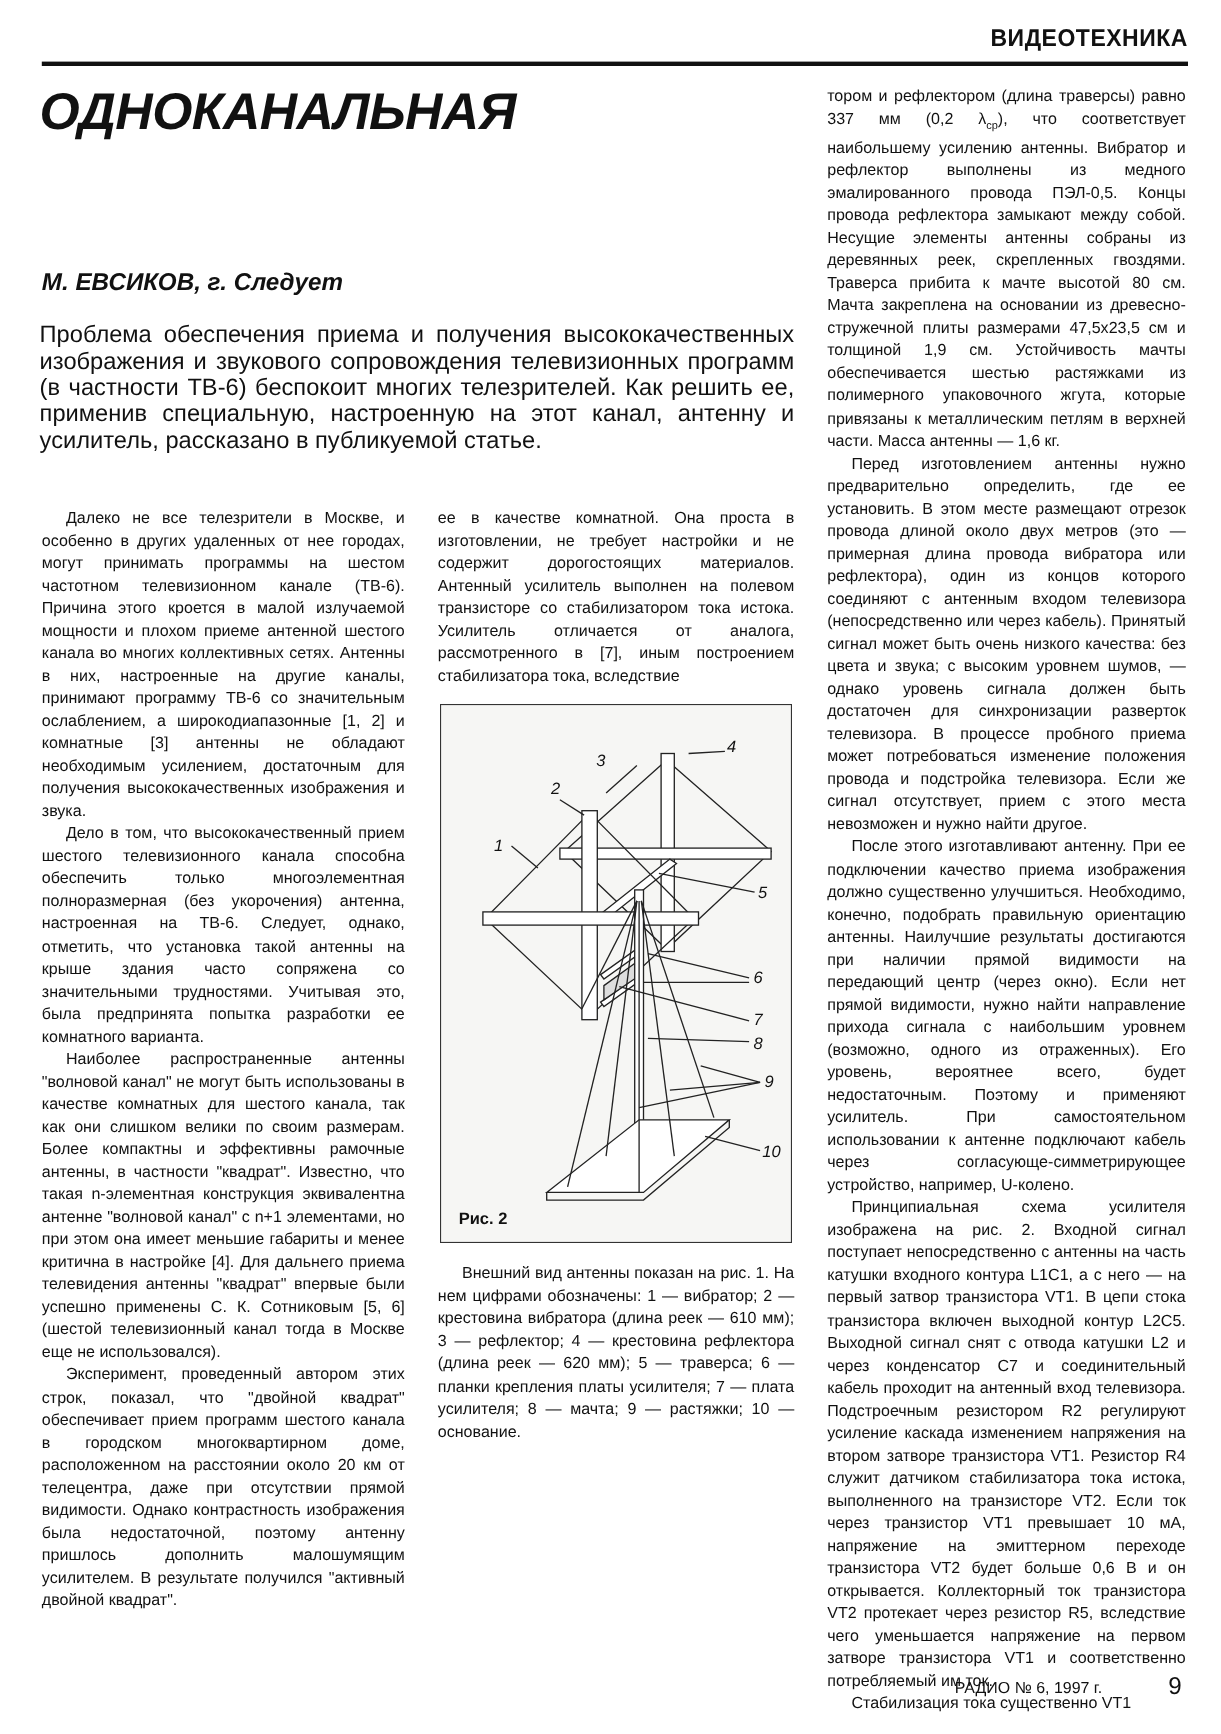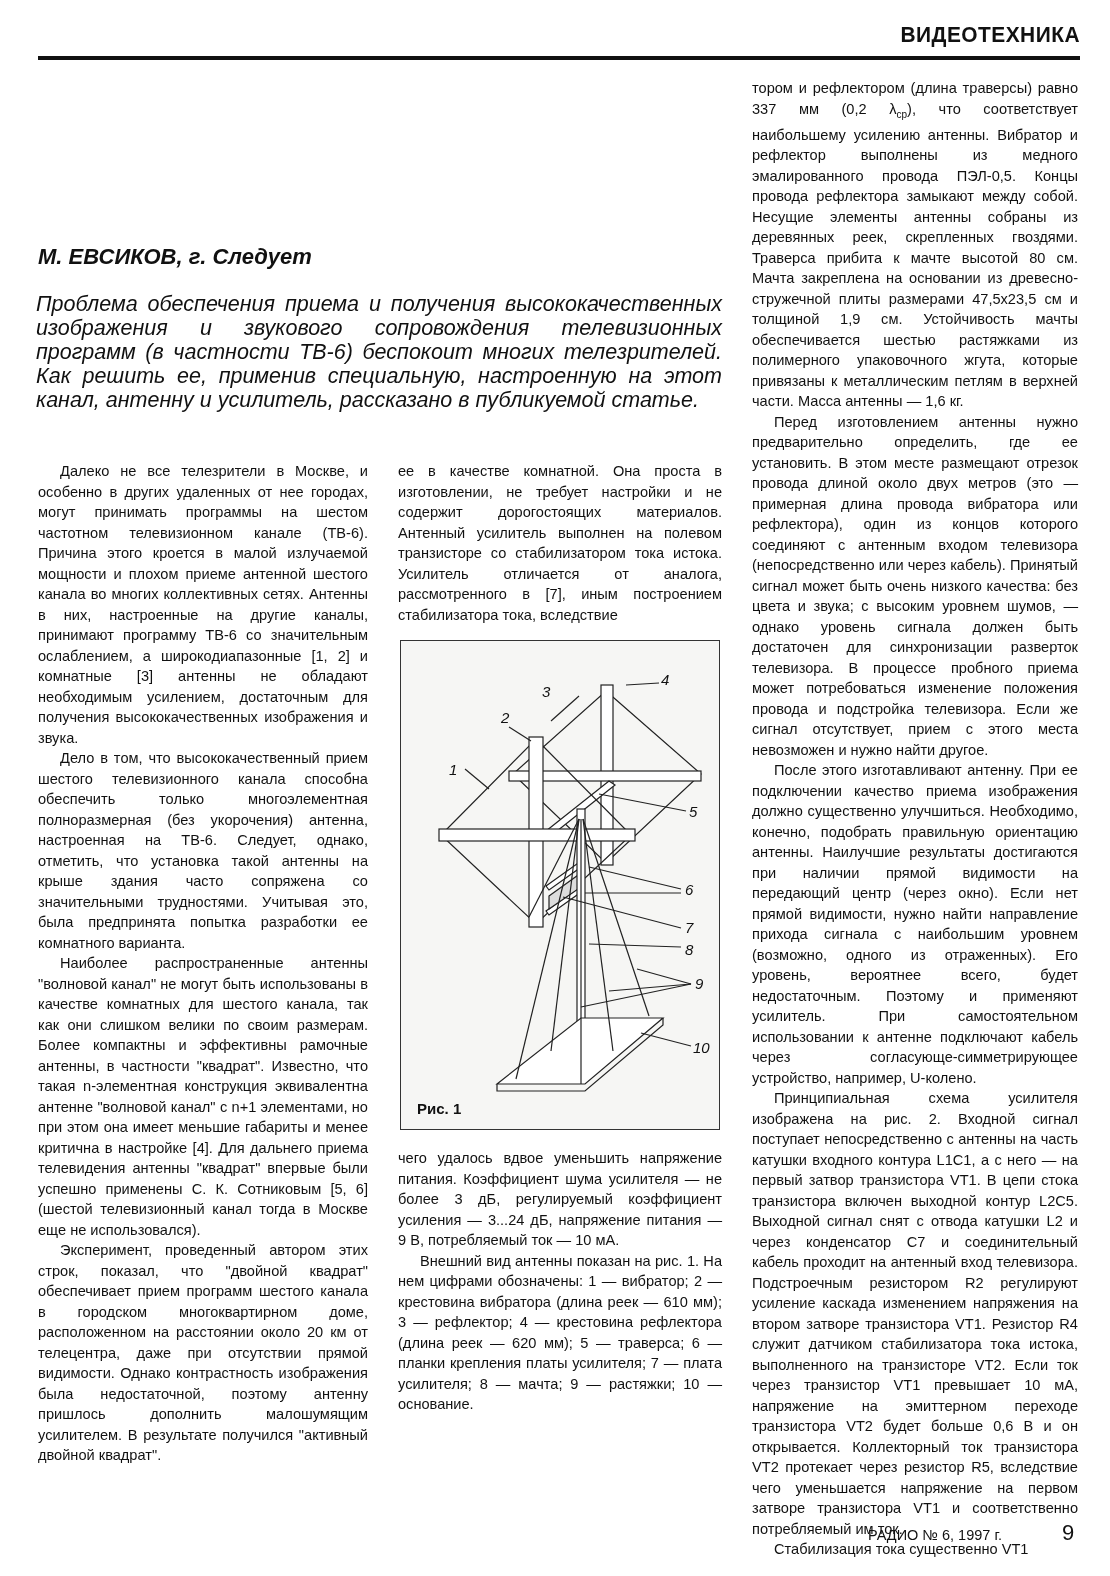--- a/index.html
+++ b/index.html
@@ -20,21 +20,21 @@
       font-family: "Liberation Sans", sans-serif; font-weight: bold; font-style: italic;
       font-size: 47px; line-height: 54px; margin: 0; letter-spacing: -0.5px;
     }
     .title span { display: block; }
     .author {
       position: absolute; left: 38px; top: 244px;
       font-weight: bold; font-style: italic; font-size: 22px;
     }
     .lead {
       position: absolute; left: 36px; top: 292px; width: 686px;
-      font-style: italic; font-size: 21.5px; line-height: 24px;
+      font-size: 21.5px; line-height: 24px;
       text-align: justify; margin: 0;
     }
     .col {
       position: absolute; font-size: 14.6px; line-height: 20.5px; text-align: justify;
       hyphens: manual;
     }
     .col p { margin: 0; text-indent: 22px; }
     .col p.cont { text-indent: 0; }
     .col-1 { left: 38px; top: 461px; width: 330px; }
     .col-2a { left: 398px; top: 461px; width: 324px; }
@@ -59,20 +59,21 @@
     }
     sub { font-size: 10px; }
   </style>
 </head>
 <body>
 
 <div class="section-tag">ВИДЕОТЕХНИКА</div>
 <div class="top-rule"></div>
 
 <h1 class="title">
+  <span>ОДНОКАНАЛЬНАЯ</span>
 </h1>
 
 <div class="author">М. ЕВСИКОВ, г. Следует</div>
 
 <p class="lead">Проблема обеспечения приема и получения высококачественных изображения и звукового сопровождения телевизионных программ (в частности ТВ-6) беспокоит многих телезрителей. Как решить ее, применив специальную, настроенную на этот канал, антенну и усилитель, рассказано в публикуемой статье.</p>
 
 <div class="col col-1">
   <p>Далеко не все телезрители в Москве, и особенно в других удаленных от нее городах, могут принимать программы на шестом частотном телевизионном канале (ТВ-6). Причина этого кроется в малой излучаемой мощности и плохом приеме антенной шестого канала во многих коллективных сетях. Антенны в них, настроенные на другие каналы, принимают программу ТВ-6 со значительным ослаблением, а широкодиапазонные [1, 2] и комнатные [3] антенны не обладают необходимым усилением, достаточным для получения высококачественных изображения и звука.</p>
   <p>Дело в том, что высококачественный прием шестого телевизионного канала способна обеспечить только многоэлементная полноразмерная (без укорочения) антенна, настроенная на ТВ-6. Следует, однако, отметить, что установка такой антенны на крыше здания часто сопряжена со значительными трудностями. Учитывая это, была предпринята попытка разработки ее комнатного варианта.</p>
   <p>Наиболее распространенные антенны "волновой канал" не могут быть использованы в качестве комнатных для шестого канала, так как они слишком велики по своим размерам. Более компактны и эффективны рамочные антенны, в частности "квадрат". Известно, что такая n-элементная конструкция эквивалентна антенне "волновой канал" с n+1 элементами, но при этом она имеет меньшие габариты и менее критична в настройке [4]. Для дальнего приема телевидения антенны "квадрат" впервые были успешно применены С. К. Сотниковым [5, 6] (шестой телевизионный канал тогда в Москве еще не использовался).</p>
@@ -133,25 +134,24 @@
   <span class="fig-label" style="left:48px;top:120px">1</span>
   <span class="fig-label" style="left:100px;top:68px">2</span>
   <span class="fig-label" style="left:141px;top:42px">3</span>
   <span class="fig-label" style="left:260px;top:30px">4</span>
   <span class="fig-label" style="left:288px;top:162px">5</span>
   <span class="fig-label" style="left:284px;top:240px">6</span>
   <span class="fig-label" style="left:284px;top:278px">7</span>
   <span class="fig-label" style="left:284px;top:300px">8</span>
   <span class="fig-label" style="left:294px;top:334px">9</span>
   <span class="fig-label" style="left:292px;top:398px">10</span>
-  <span class="fig-caption">Рис. 1</span>
+  <span class="fig-caption">Рис. 2</span>
 </div>
 
 <div class="col col-2b">
-  <p class="cont">чего удалось вдвое уменьшить напряжение питания. Коэффициент шума усилителя — не более 3 дБ, регулируемый коэффициент усиления — 3...24 дБ, напряжение питания — 9 В, потребляемый ток — 10 мА.</p>
   <p>Внешний вид антенны показан на рис. 1. На нем цифрами обозначены: 1 — вибратор; 2 — крестовина вибратора (длина реек — 610 мм); 3 — рефлектор; 4 — крестовина рефлектора (длина реек — 620 мм); 5 — траверса; 6 — планки крепления платы усилителя; 7 — плата усилителя; 8 — мачта; 9 — растяжки; 10 — основание.</p>
 </div>
 
 <div class="col col-3">
   <p class="cont"><span>тором и рефлектором (длина траверсы) равно 337 мм (0,2 λ</span><sub>ср</sub><span>), что соответствует наибольшему усилению антенны. Вибратор и рефлектор выполнены из медного эмалированного провода ПЭЛ-0,5. Концы провода рефлектора замыкают между собой. Несущие элементы антенны собраны из деревянных реек, скрепленных гвоздями. Траверса прибита к мачте высотой 80 см. Мачта закреплена на основании из древесно-стружечной плиты размерами 47,5х23,5 см и толщиной 1,9 см. Устойчивость мачты обеспечивается шестью растяжками из полимерного упаковочного жгута, которые привязаны к металлическим петлям в верхней части. Масса антенны — 1,6 кг.</span></p>
   <p>Перед изготовлением антенны нужно предварительно определить, где ее установить. В этом месте размещают отрезок провода длиной около двух метров (это — примерная длина провода вибратора или рефлектора), один из концов которого соединяют с антенным входом телевизора (непосредственно или через кабель). Принятый сигнал может быть очень низкого качества: без цвета и звука; с высоким уровнем шумов, — однако уровень сигнала должен быть достаточен для синхронизации разверток телевизора. В процессе пробного приема может потребоваться изменение положения провода и подстройка телевизора. Если же сигнал отсутствует, прием с этого места невозможен и нужно найти другое.</p>
   <p>После этого изготавливают антенну. При ее подключении качество приема изображения должно существенно улучшиться. Необходимо, конечно, подобрать правильную ориентацию антенны. Наилучшие результаты достигаются при наличии прямой видимости на передающий центр (через окно). Если нет прямой видимости, нужно найти направление прихода сигнала с наибольшим уровнем (возможно, одного из отраженных). Его уровень, вероятнее всего, будет недостаточным. Поэтому и применяют усилитель. При самостоятельном использовании к антенне подключают кабель через согласующе-симметрирующее устройство, например, U-колено.</p>
   <p>Принципиальная схема усилителя изображена на рис. 2. Входной сигнал поступает непосредственно с антенны на часть катушки входного контура L1C1, а с него — на первый затвор транзистора VT1. В цепи стока транзистора включен выходной контур L2C5. Выходной сигнал снят с отвода катушки L2 и через конденсатор C7 и соединительный кабель проходит на антенный вход телевизора. Подстроечным резистором R2 регулируют усиление каскада изменением напряжения на втором затворе транзистора VT1. Резистор R4 служит датчиком стабилизатора тока истока, выполненного на транзисторе VT2. Если ток через транзистор VT1 превышает 10 мА, напряжение на эмиттерном переходе транзистора VT2 будет больше 0,6 В и он открывается. Коллекторный ток транзистора VT2 протекает через резистор R5, вследствие чего уменьшается напряжение на первом затворе транзистора VT1 и соответственно потребляемый им ток.</p>
   <p>Стабилизация тока существенно VT1</p>
 </div>

